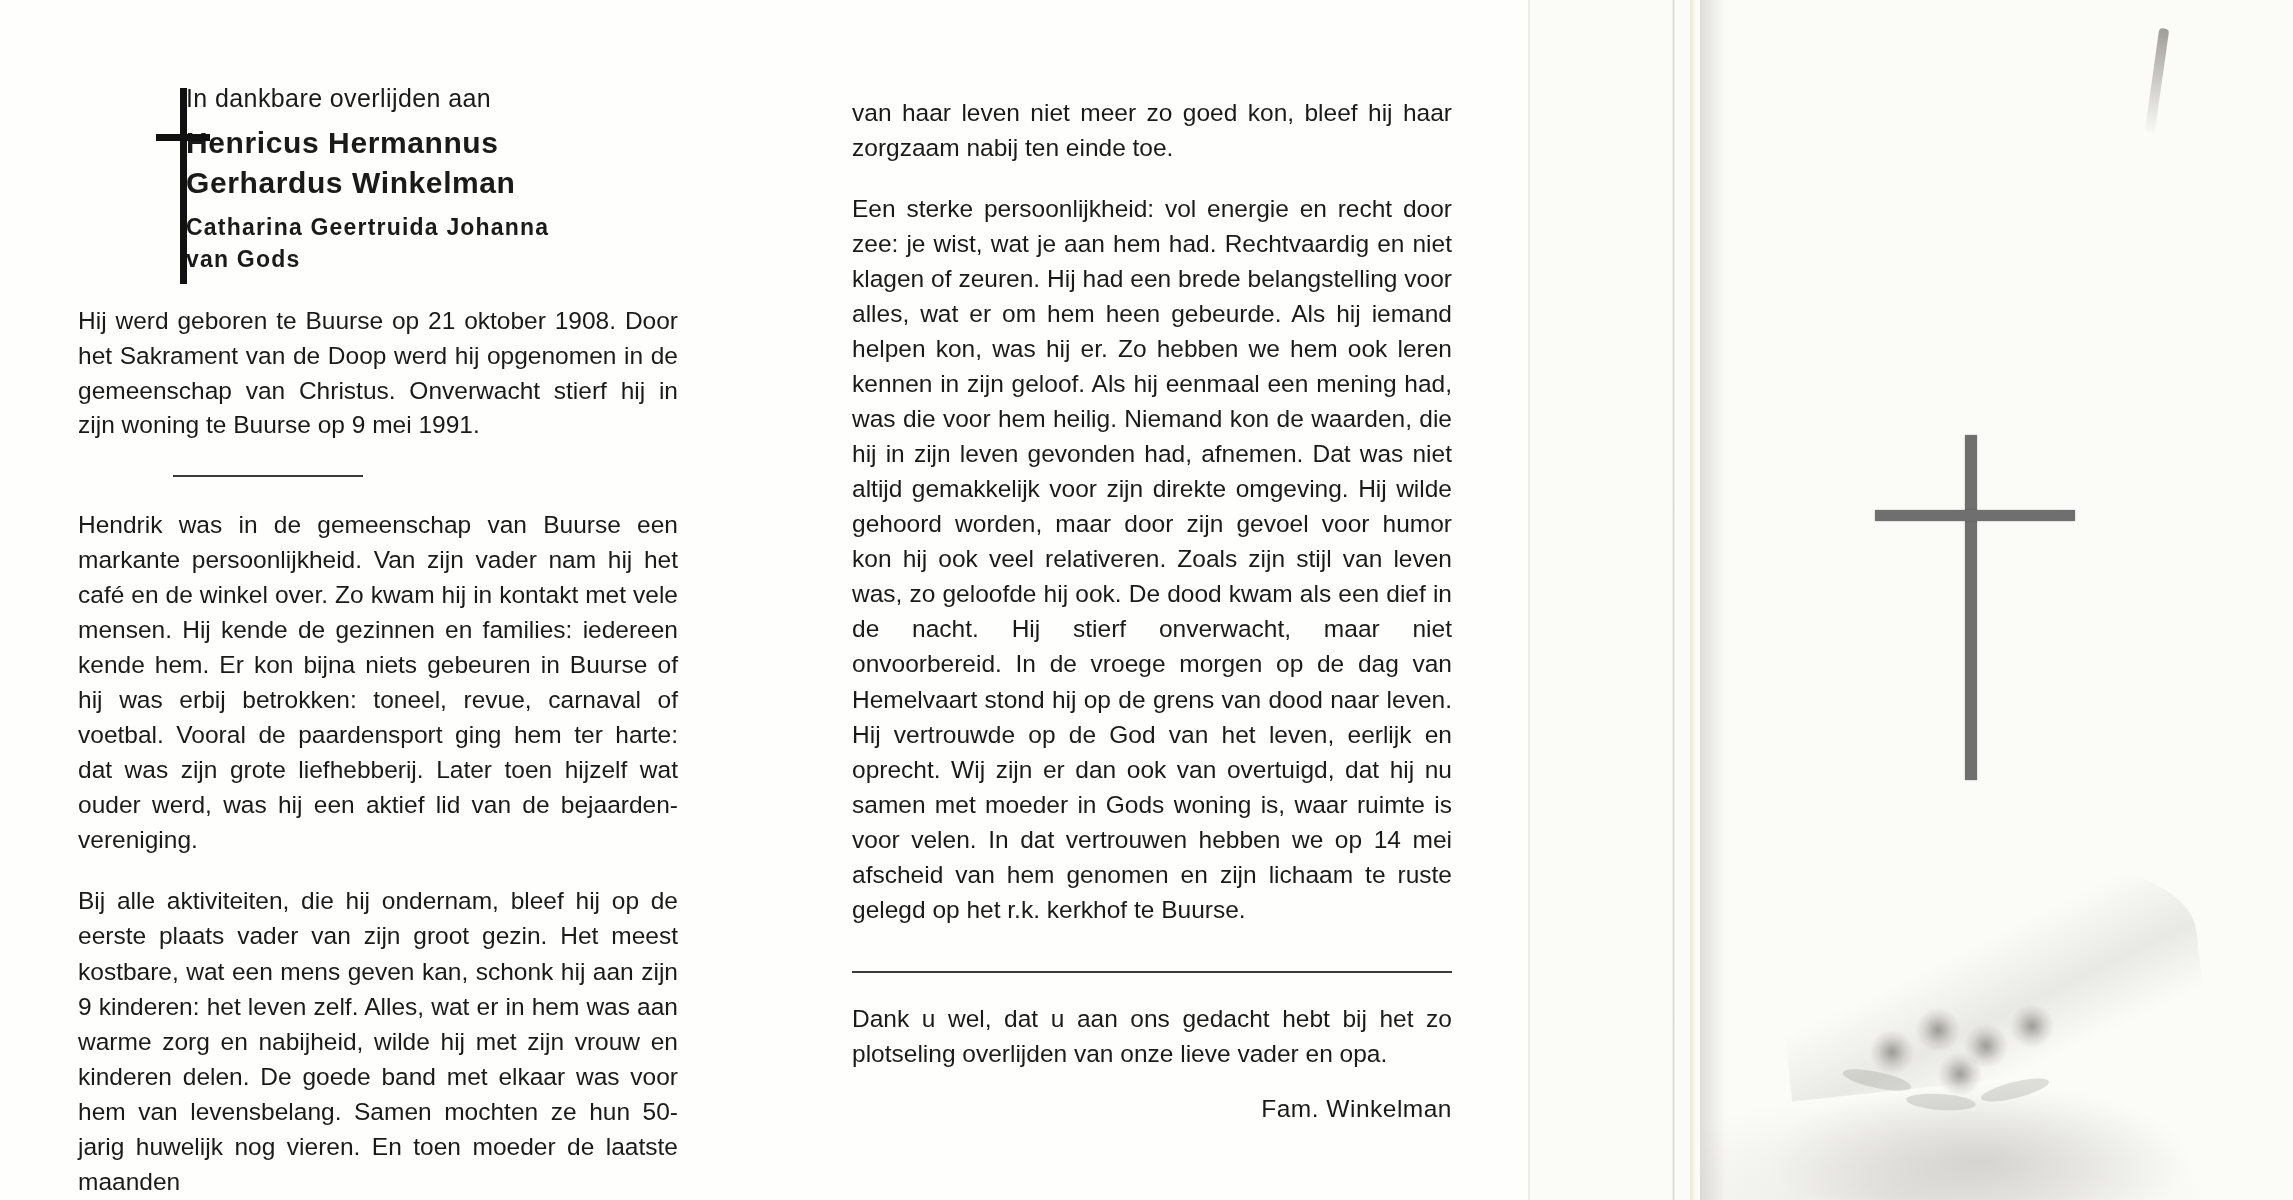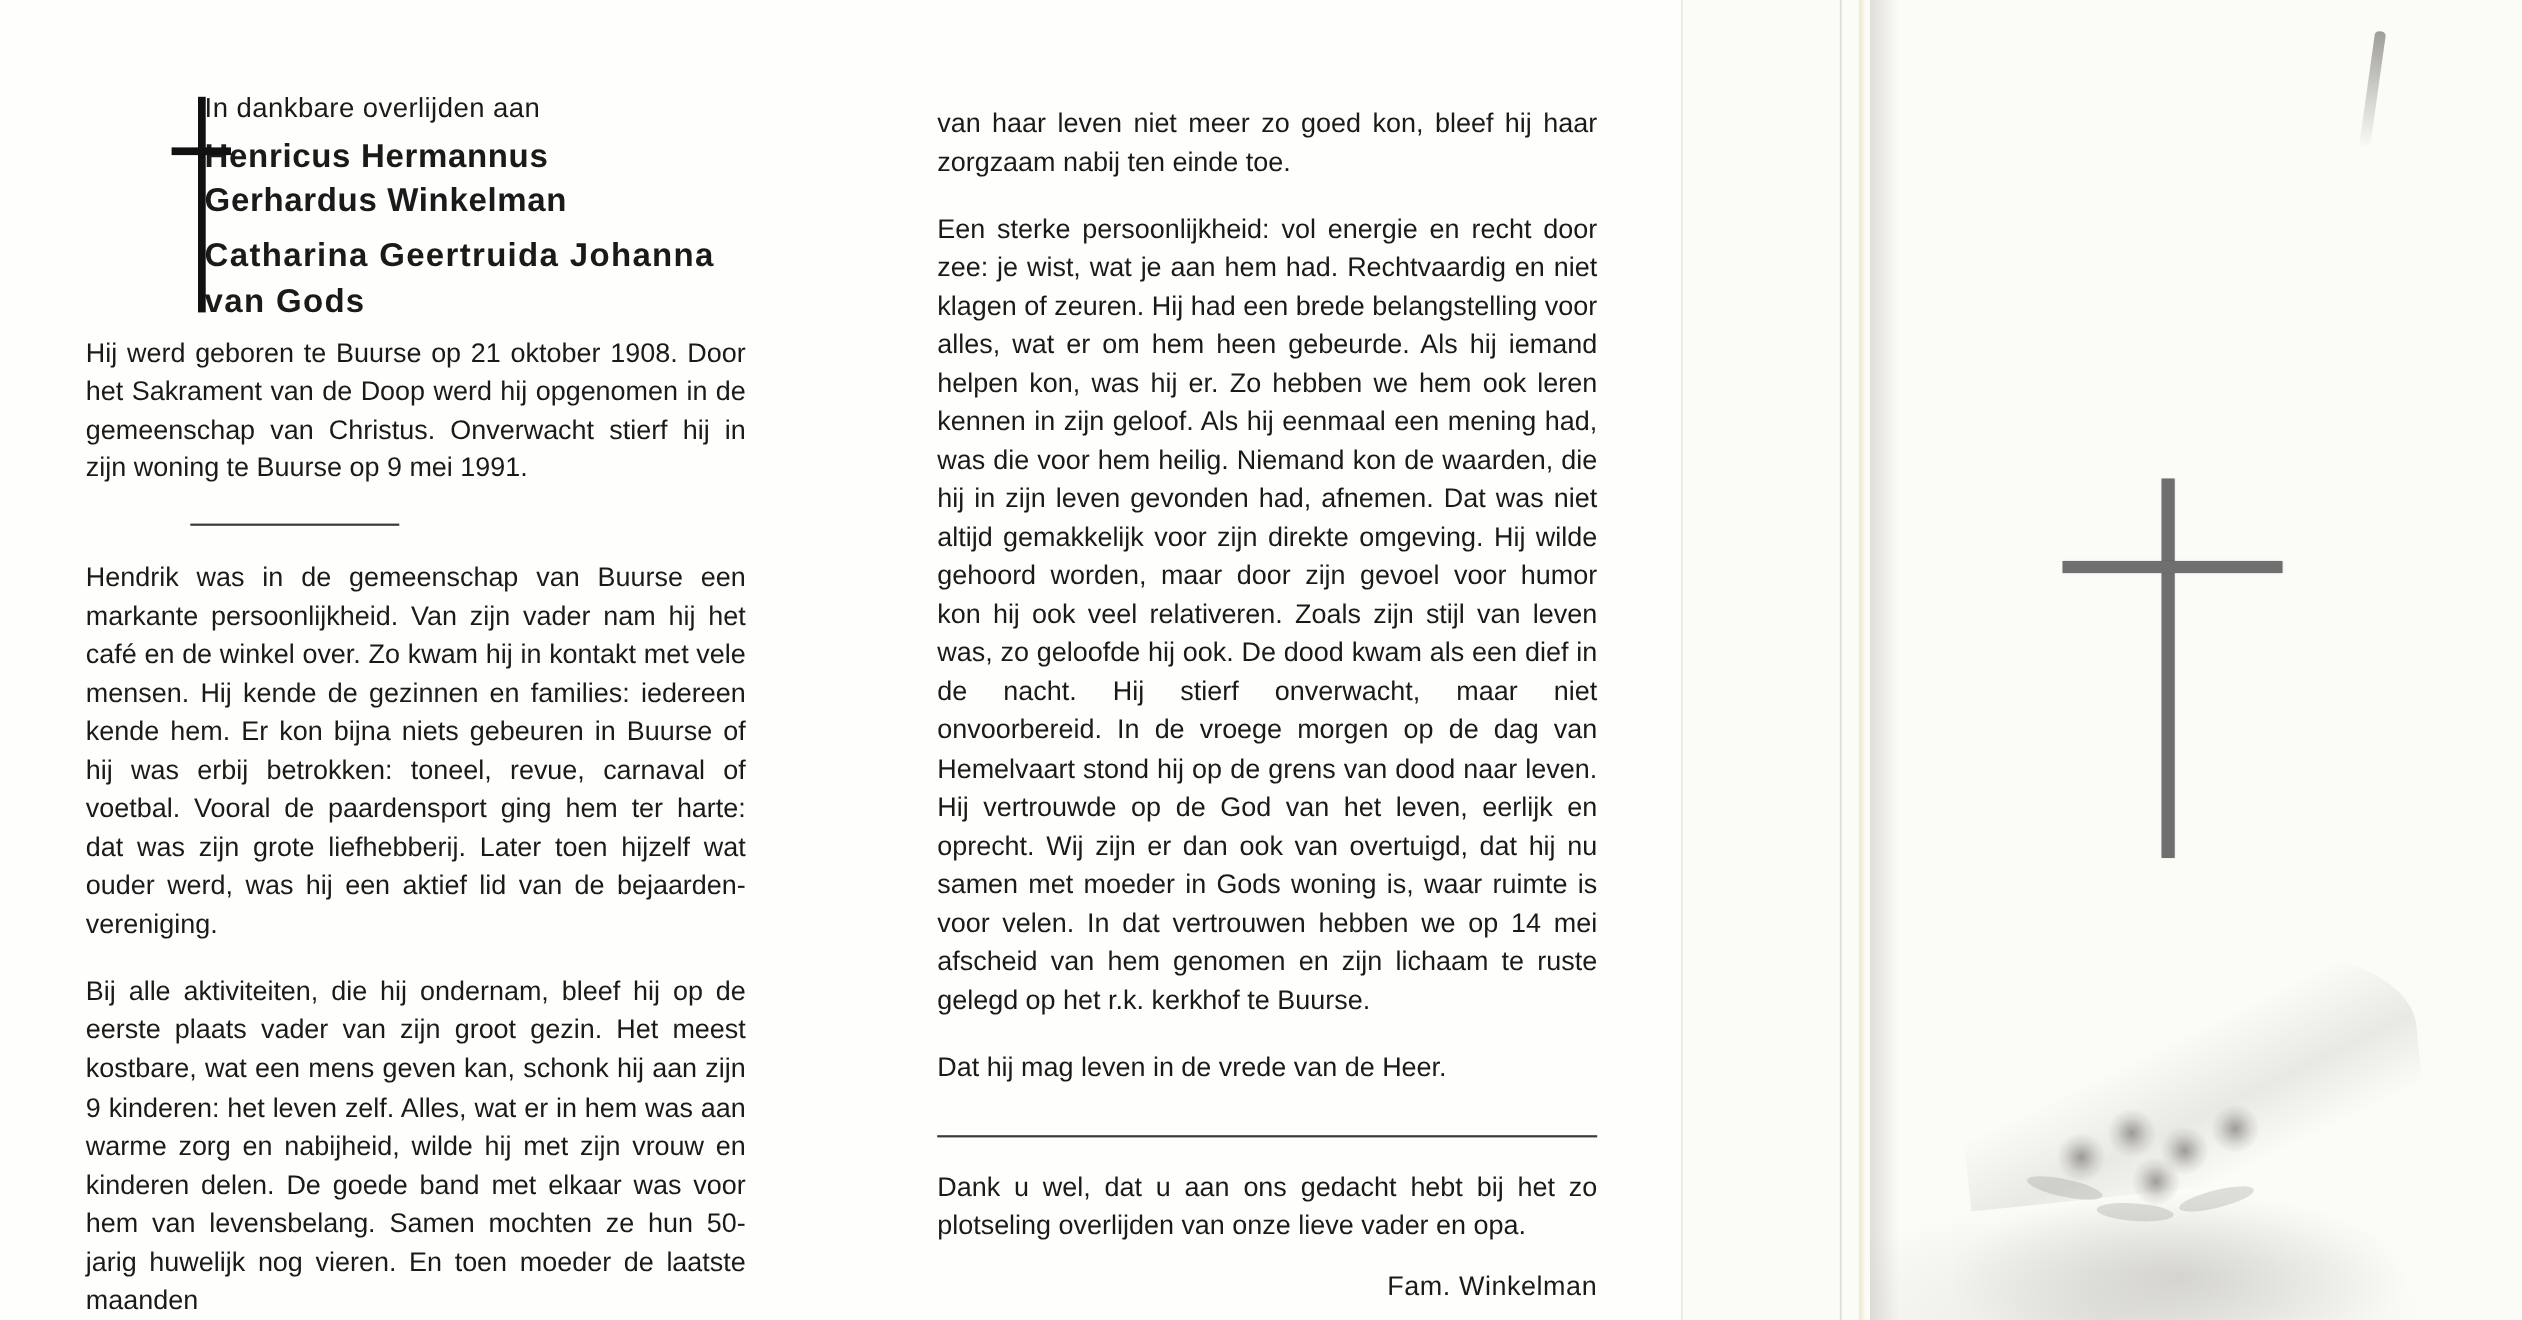--- a/index.html
+++ b/index.html
@@ -88,21 +88,21 @@
     font-weight: bold;
     letter-spacing: 0.6px;
     line-height: 1.32;
     margin: 0 0 10px 0;
   }
   .line-weduwnaar {
     font-size: 25px;
     margin: 0 0 8px 0;
   }
   .name-spouse {
-    font-size: 30px;
+    font-size: 23px;
     font-weight: bold;
     letter-spacing: 1.2px;
     line-height: 1.38;
     margin: 0;
   }
   .birth-block {
     margin-top: 10px;
     font-size: 24.5px;
     line-height: 1.42;
     text-align: justify;
@@ -280,21 +280,20 @@
 
     <div class="rule-short"></div>
 
     <p class="para">Hendrik was in de gemeenschap van Buurse een markante persoonlijkheid. Van zijn vader nam hij het café en de winkel over. Zo kwam hij in kontakt met vele mensen. Hij kende de gezinnen en families: iedereen kende hem. Er kon bijna niets gebeuren in Buurse of hij was erbij betrokken: toneel, revue, carnaval of voetbal. Vooral de paardensport ging hem ter harte: dat was zijn grote liefhebberij. Later toen hijzelf wat ouder werd, was hij een aktief lid van de bejaarden-vereniging.</p>
     <p class="para">Bij alle aktiviteiten, die hij ondernam, bleef hij op de eerste plaats vader van zijn groot gezin. Het meest kostbare, wat een mens geven kan, schonk hij aan zijn 9 kinderen: het leven zelf. Alles, wat er in hem was aan warme zorg en nabijheid, wilde hij met zijn vrouw en kinderen delen. De goede band met elkaar was voor hem van levensbelang. Samen mochten ze hun 50-jarig huwelijk nog vieren. En toen moeder de laatste maanden</p>
   </div>
 
   <div class="col-right">
     <p class="para">van haar leven niet meer zo goed kon, bleef hij haar zorgzaam nabij ten einde toe.</p>
     <p class="para">Een sterke persoonlijkheid: vol energie en recht door zee: je wist, wat je aan hem had. Rechtvaardig en niet klagen of zeuren. Hij had een brede belangstelling voor alles, wat er om hem heen gebeurde. Als hij iemand helpen kon, was hij er. Zo hebben we hem ook leren kennen in zijn geloof. Als hij eenmaal een mening had, was die voor hem heilig. Niemand kon de waarden, die hij in zijn leven gevonden had, afnemen. Dat was niet altijd gemakkelijk voor zijn direkte omgeving. Hij wilde gehoord worden, maar door zijn gevoel voor humor kon hij ook veel relativeren. Zoals zijn stijl van leven was, zo geloofde hij ook. De dood kwam als een dief in de nacht. Hij stierf onverwacht, maar niet onvoorbereid. In de vroege morgen op de dag van Hemelvaart stond hij op de grens van dood naar leven. Hij vertrouwde op de God van het leven, eerlijk en oprecht. Wij zijn er dan ook van overtuigd, dat hij nu samen met moeder in Gods woning is, waar ruimte is voor velen. In dat vertrouwen hebben we op 14 mei afscheid van hem genomen en zijn lichaam te ruste gelegd op het r.k. kerkhof te Buurse.</p>
-    <p class="para">Dat hij mag leven in de vrede van de Heer.</p>
 
     <div class="rule-long"></div>
 
     <p class="thanks">Dank u wel, dat u aan ons gedacht hebt bij het zo plotseling overlijden van onze lieve vader en opa.</p>
     <p class="signature">Fam. Winkelman</p>
   </div>
 
   <div class="art-panel">
     <div class="edge-shadow-left"></div>
     <div class="sparkle"></div>

